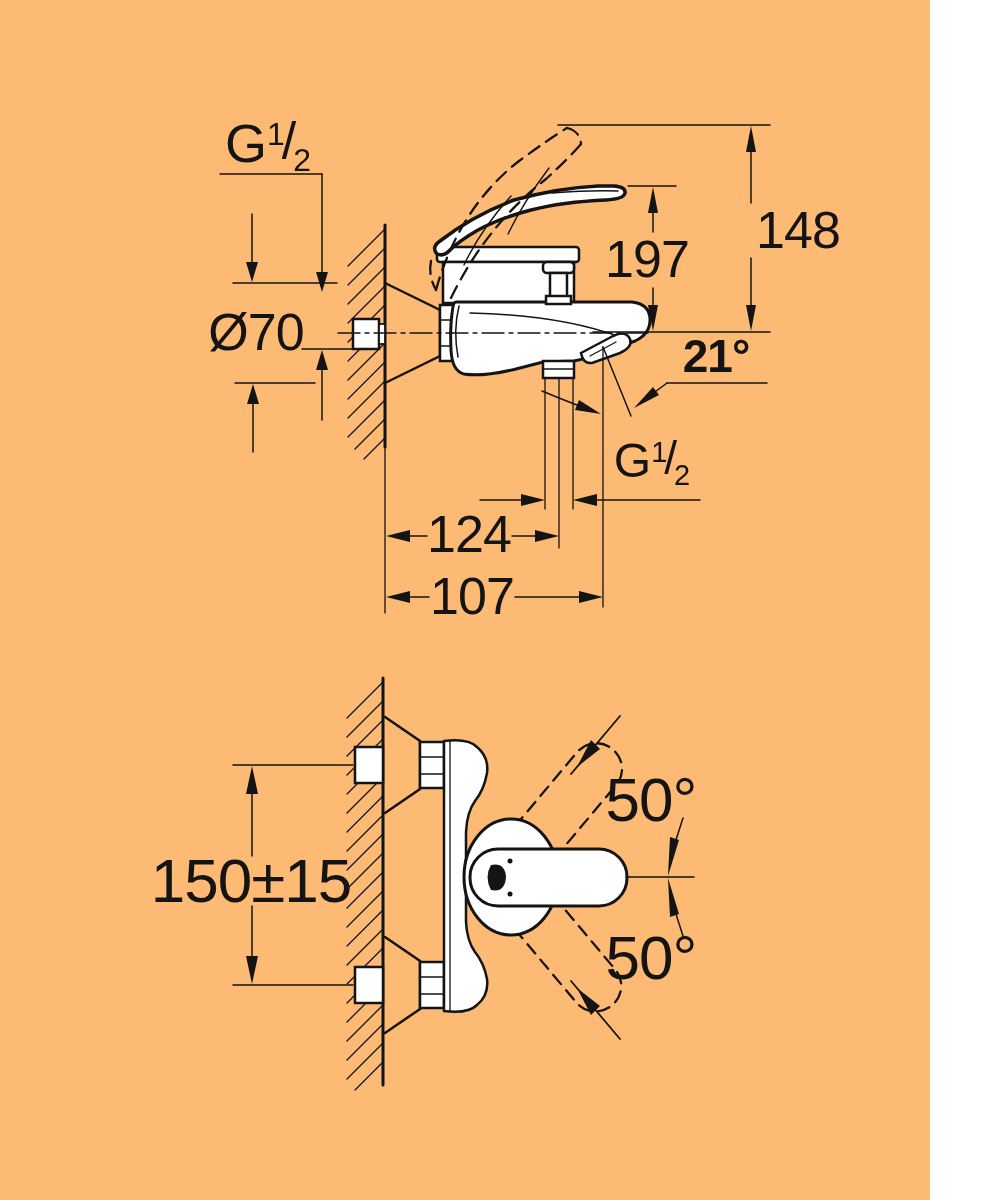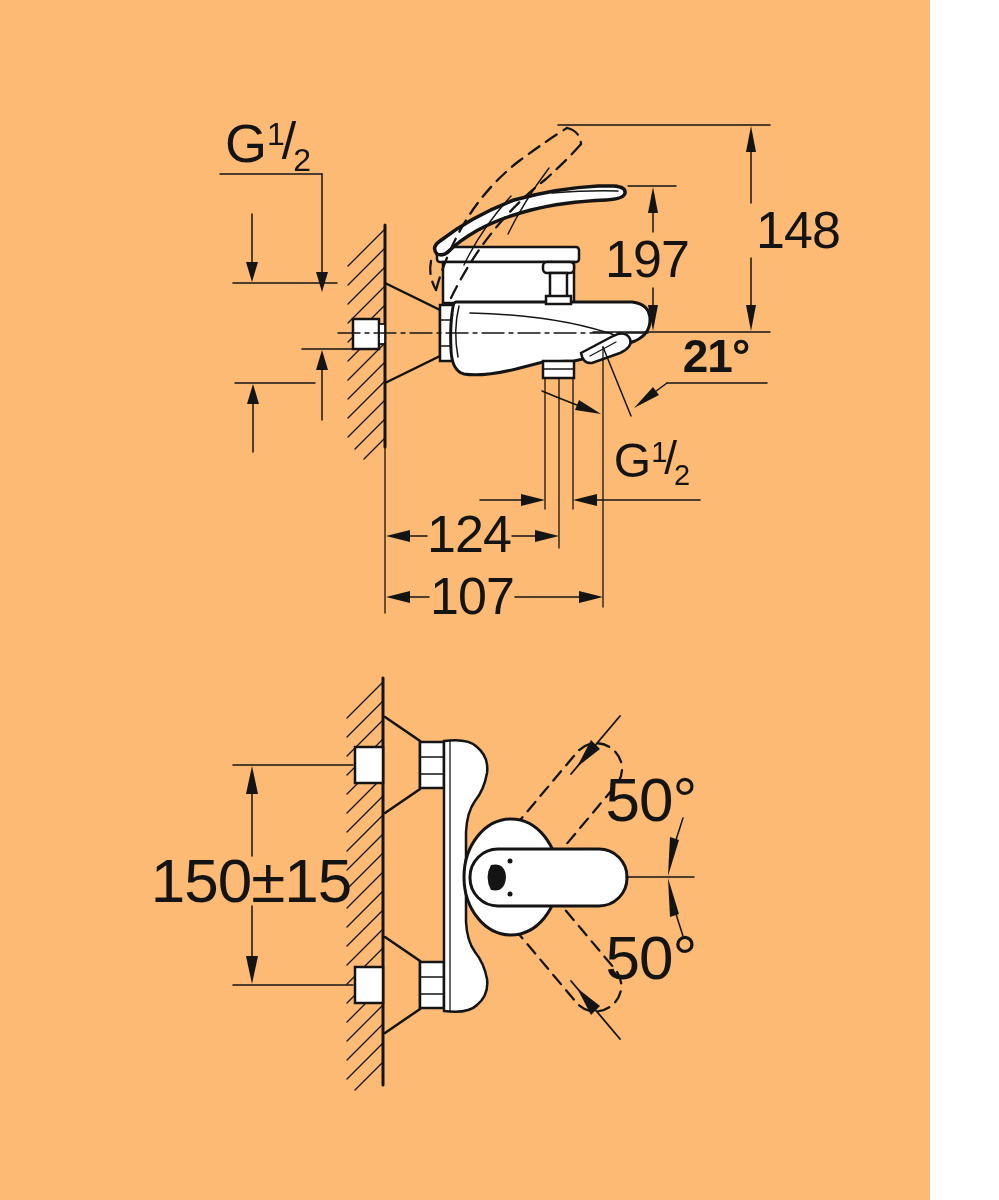--- a/index.html
+++ b/index.html
@@ -264,20 +264,21 @@
         </g>
       </g>
     </g>
   </g>
 </svg>
 
 <div class="dim-label thread" style="left:268px; top:143px;">
   <span>G</span><span class="num">1</span><span class="slash">/</span><span class="den">2</span>
 </div>
 
+<div class="dim-label fs52" style="left:256px; top:332px;">Ø70</div>
 
 <div class="dim-label fs52" style="left:647px; top:259px;">197</div>
 
 <div class="dim-label fs52" style="left:774px; top:230px;margin-left:24px;">148</div>
 
 <div class="dim-label fs46" style="left:716px; top:356px;">21°</div>
 
 <div class="dim-label small-thread" style="left:652px; top:461px;">
   <span>G</span><span class="num">1</span><span class="slash">/</span><span class="den">2</span>
 </div>

